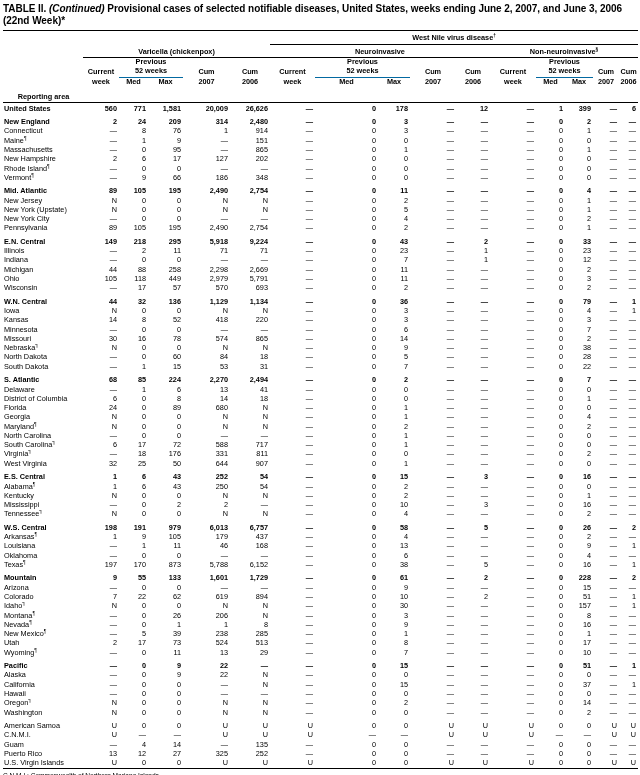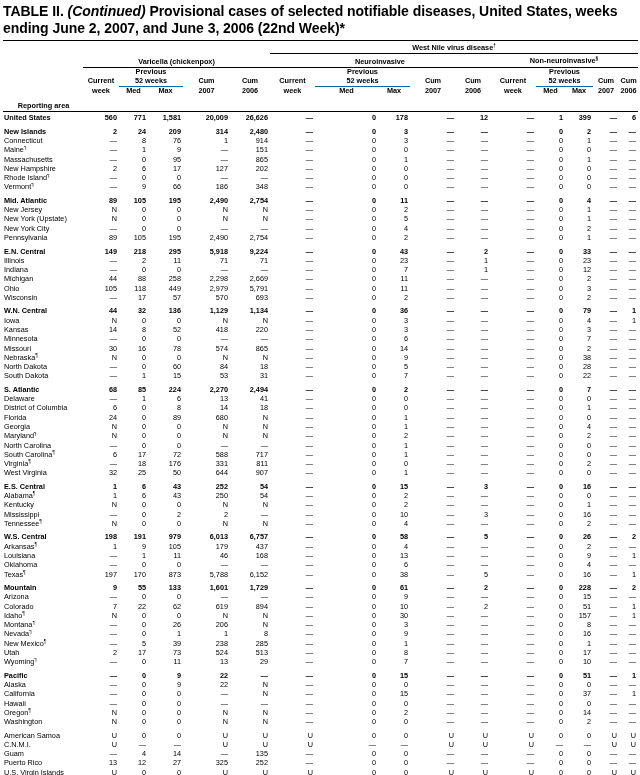--- a/index.html
+++ b/index.html
@@ -1,18 +1,18 @@
 <!DOCTYPE html>
 <html><head>
 <meta charset="utf-8">
 <style>
   html,body{margin:0;padding:0;background:#fff;color:#000;width:640px;height:775px;overflow:hidden;}
   body{font-family:"Liberation Sans","DejaVu Sans",sans-serif;}
   .page{padding:3px 2px 0 3px;}
-  .title{font-size:14px;font-weight:bold;line-height:1.2;letter-spacing:-0.05px;width:634px;}
+  .title{font-size:10px;font-weight:bold;line-height:1.2;letter-spacing:-0.05px;width:634px;}
   .title i{font-style:italic;}
   table{border-collapse:collapse;table-layout:fixed;width:635px;margin-top:3px;
         border-top:1.5px solid #000;border-bottom:1.8px solid #000;}
   thead td{font-size:7.3px;font-weight:bold;text-align:center;vertical-align:bottom;
            padding:0 0 1px 0;line-height:1.12;white-space:nowrap;overflow:visible;}
   thead td.gl{border-bottom:1px solid #000;padding-top:2px;}
   thead td.p52{border-bottom:1px solid #0369a1;}
   thead tr.h5 td{border-bottom:1.5px solid #000;padding-bottom:16px;}
   thead td.area-head{text-align:center;vertical-align:bottom;padding-left:1px;border-bottom:1.5px solid #000;}
   thead sup{font-size:4.8px;}
@@ -128,21 +128,21 @@
           <td>—</td>
           <td>1</td>
           <td>399</td>
           <td>—</td>
           <td>6</td>
         </tr>
         <tr class="gap">
           <td colspan="16"></td>
         </tr>
         <tr class="bold">
-          <td class="area">New Islands</td>
+          <td class="area">New England</td>
           <td>2</td>
           <td>24</td>
           <td>209</td>
           <td>314</td>
           <td>2,480</td>
           <td>—</td>
           <td>0</td>
           <td>3</td>
           <td>—</td>
           <td>—</td>

